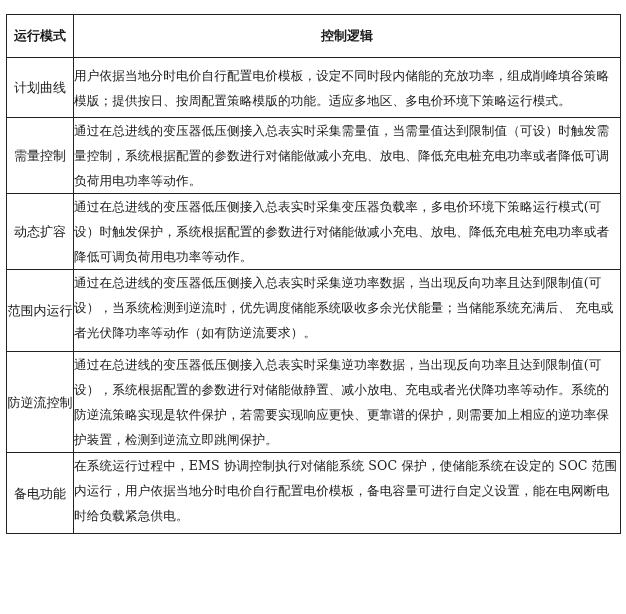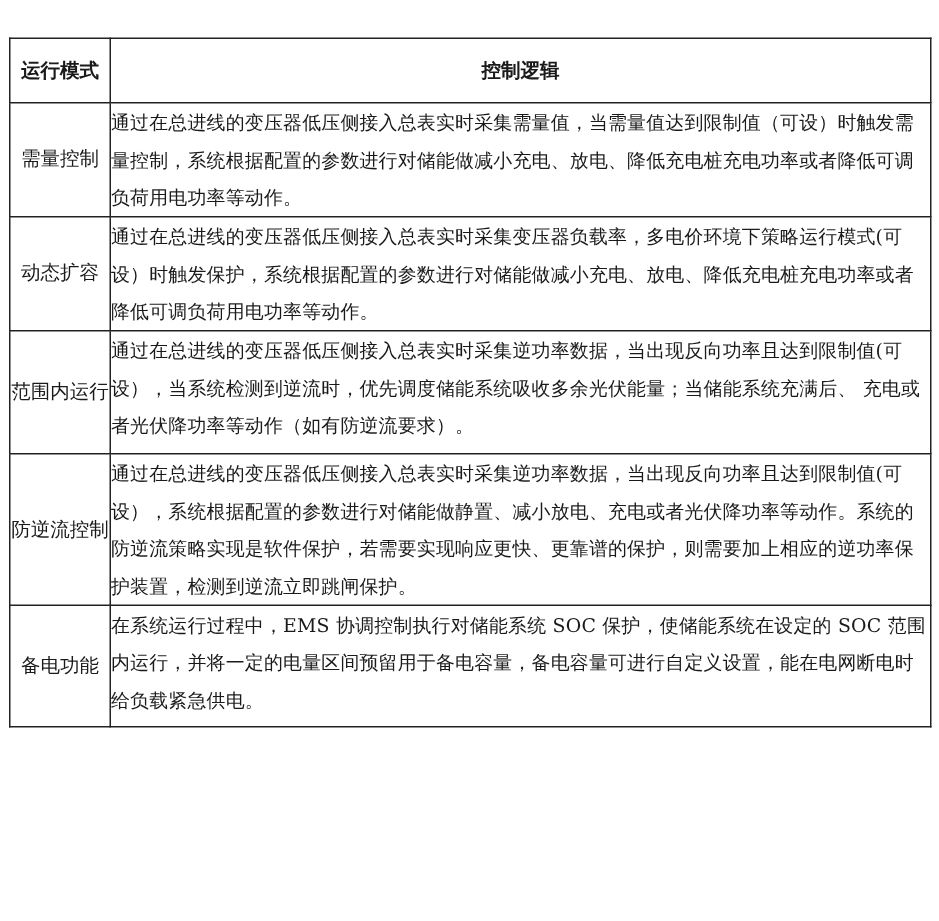--- a/index.html
+++ b/index.html
@@ -11,21 +11,21 @@
       width: 626px;
       height: 614px;
       position: relative;
       overflow: hidden;
       font-family: "DejaVu Serif", "Liberation Serif", serif;
       color: #1a1a1a;
     }
     .doc-table {
       position: absolute;
       left: 6px;
-      top: 25px;
+      top: 14px;
       width: 614px;
       border-collapse: collapse;
       table-layout: fixed;
       font-size: 13px;
     }
     .doc-table td, .doc-table th {
       border: 1px solid #222;
       padding: 0;
       vertical-align: middle;
     }
@@ -66,34 +66,38 @@
 <table class="doc-table">
   <colgroup>
     <col class="col-mode">
     <col class="col-logic">
   </colgroup>
   <tbody>
       <tr style="height:43px;">
     <th class="hdr-mode">运行模式</th>
     <th class="hdr-logic">控制逻辑</th>
   </tr>
+  <tr style="height:60px;">
+    <td class="mode-cell">计划曲线</td>
+    <td class="logic-cell">用户依据当地分时电价自行配置电价模板，设定不同时段内储能的充放功率，组成削峰填谷策略模版；提供按日、按周配置策略模版的功能。适应多地区、多电价环境下策略运行模式。</td>
+  </tr>
   <tr style="height:76px;">
     <td class="mode-cell">需量控制</td>
     <td class="logic-cell">通过在总进线的变压器低压侧接入总表实时采集需量值，当需量值达到限制值（可设）时触发需量控制，系统根据配置的参数进行对储能做减小充电、放电、降低充电桩充电功率或者降低可调负荷用电功率等动作。</td>
   </tr>
   <tr style="height:75px;">
     <td class="mode-cell">动态扩容</td>
     <td class="logic-cell">通过在总进线的变压器低压侧接入总表实时采集变压器负载率，多电价环境下策略运行模式(可设）时触发保护，系统根据配置的参数进行对储能做减小充电、放电、降低充电桩充电功率或者降低可调负荷用电功率等动作。</td>
   </tr>
   <tr style="height:82px;">
     <td class="mode-cell">范围内运行</td>
     <td class="logic-cell top">通过在总进线的变压器低压侧接入总表实时采集逆功率数据，当出现反向功率且达到限制值(可设），当系统检测到逆流时，优先调度储能系统吸收多余光伏能量；当储能系统充满后、 充电或者光伏降功率等动作（如有防逆流要求）。</td>
   </tr>
   <tr style="height:101px;">
     <td class="mode-cell">防逆流控制</td>
     <td class="logic-cell">通过在总进线的变压器低压侧接入总表实时采集逆功率数据，当出现反向功率且达到限制值(可设），系统根据配置的参数进行对储能做静置、减小放电、充电或者光伏降功率等动作。系统的防逆流策略实现是软件保护，若需要实现响应更快、更靠谱的保护，则需要加上相应的逆功率保护装置，检测到逆流立即跳闸保护。</td>
   </tr>
   <tr style="height:81px;">
     <td class="mode-cell">备电功能</td>
-    <td class="logic-cell top">在系统运行过程中，EMS 协调控制执行对储能系统 SOC 保护，使储能系统在设定的 SOC 范围内运行，并将一定的电量区间预留用于备电容量，备电容量可进行自定义设置，能在电网断电时给负载紧急供电。</td>
+    <td class="logic-cell top">在系统运行过程中，EMS 协调控制执行对储能系统 SOC 保护，使储能系统在设定的 SOC 范围内运行，用户依据当地分时电价自行配置电价模板，备电容量可进行自定义设置，能在电网断电时给负载紧急供电。</td>
   </tr>
 </tbody>
   </table>
 
 </body></html>

